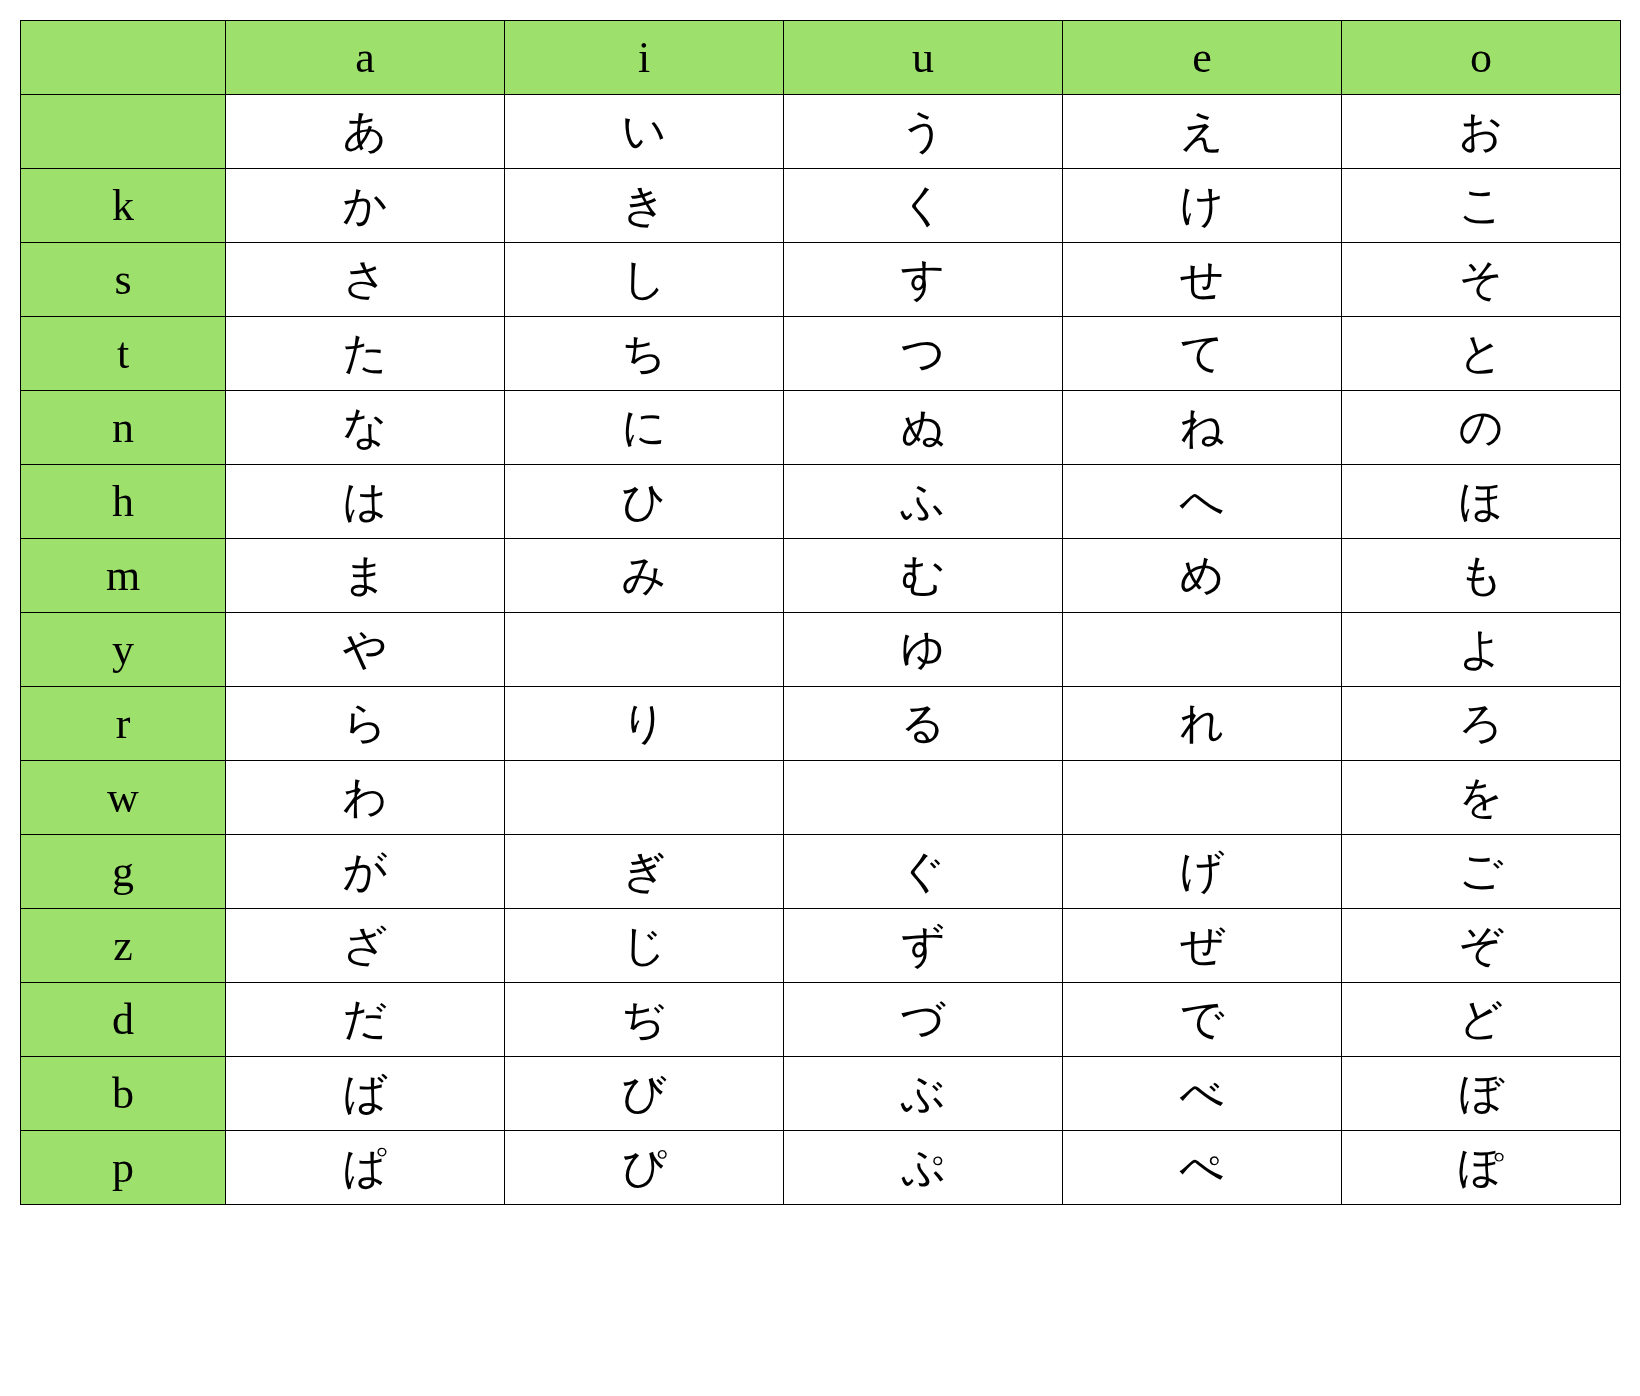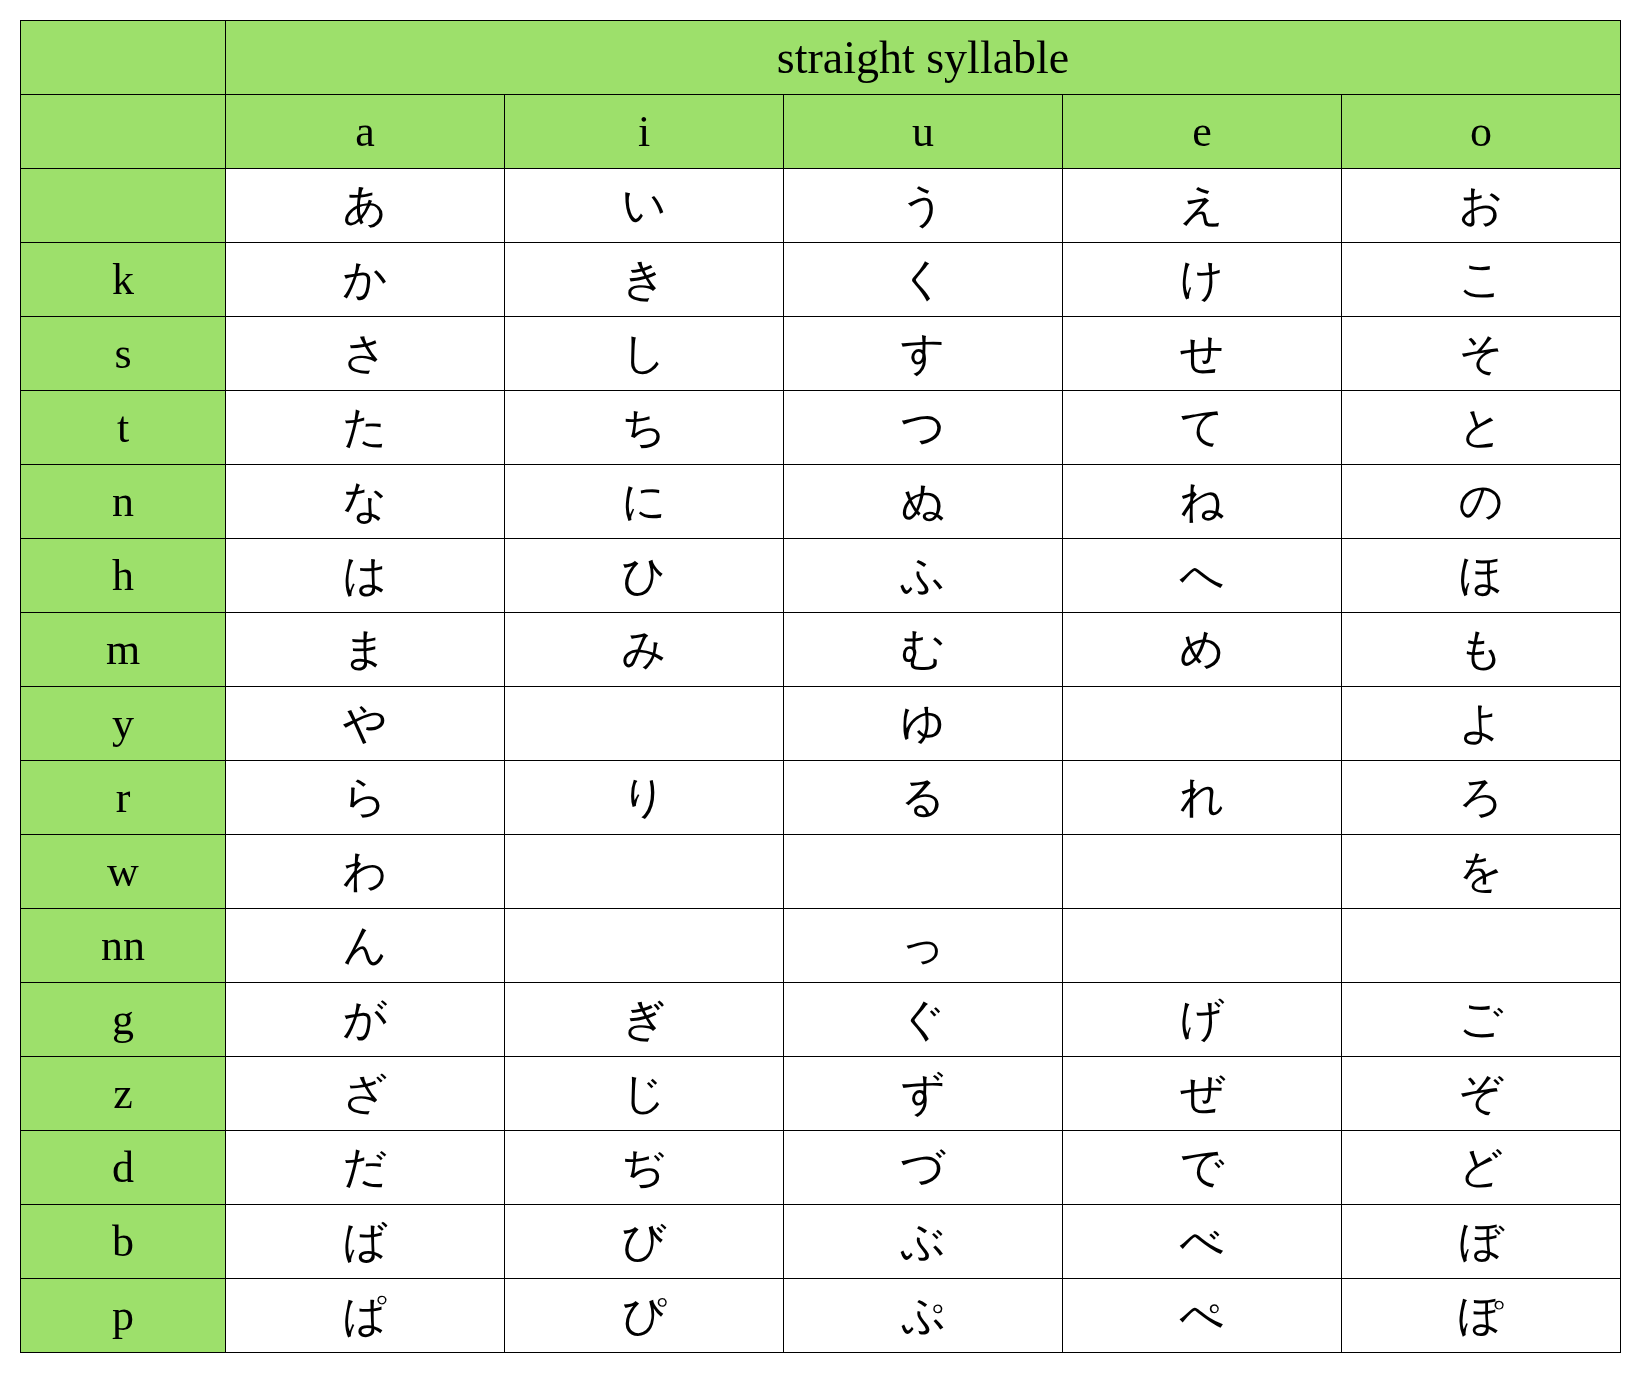--- a/index.html
+++ b/index.html
@@ -48,24 +48,20 @@
 <table>
   <colgroup>
     <col class="c0">
     <col class="cd">
       <col class="cd">
       <col class="cd">
       <col class="cd">
       <col class="cd">
   </colgroup>
   <tbody id="tbody">
-      <tr class="title-row">
-        <td class="hdr"></td>
-        <td class="hdr" colspan="5">straight syllable</td>
-      </tr>
       <tr>
         <td class="hdr"></td>
         <td class="hdr">a</td>
         <td class="hdr">i</td>
         <td class="hdr">u</td>
         <td class="hdr">e</td>
         <td class="hdr">o</td>
       </tr>
       <tr>
         <td class="row-label"></td>
@@ -141,28 +137,20 @@
       </tr>
       <tr>
         <td class="row-label">w</td>
         <td class="data-cell">わ</td>
         <td class="data-cell"></td>
         <td class="data-cell"></td>
         <td class="data-cell"></td>
         <td class="data-cell">を</td>
       </tr>
       <tr>
-        <td class="row-label">nn</td>
-        <td class="data-cell">ん</td>
-        <td class="data-cell"></td>
-        <td class="data-cell">っ</td>
-        <td class="data-cell"></td>
-        <td class="data-cell"></td>
-      </tr>
-      <tr>
         <td class="row-label">g</td>
         <td class="data-cell">が</td>
         <td class="data-cell">ぎ</td>
         <td class="data-cell">ぐ</td>
         <td class="data-cell">げ</td>
         <td class="data-cell">ご</td>
       </tr>
       <tr>
         <td class="row-label">z</td>
         <td class="data-cell">ざ</td>

